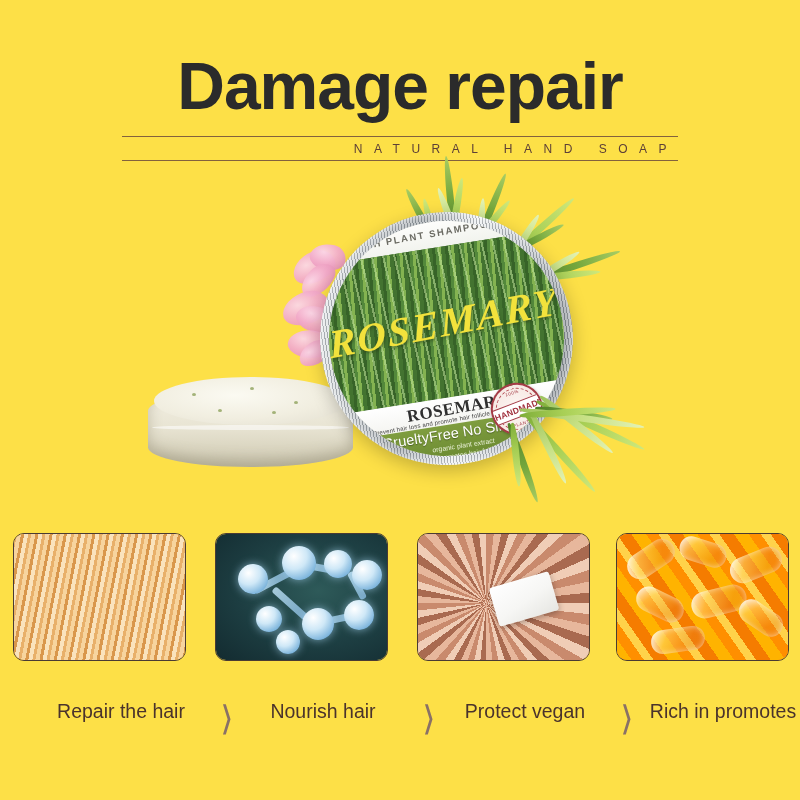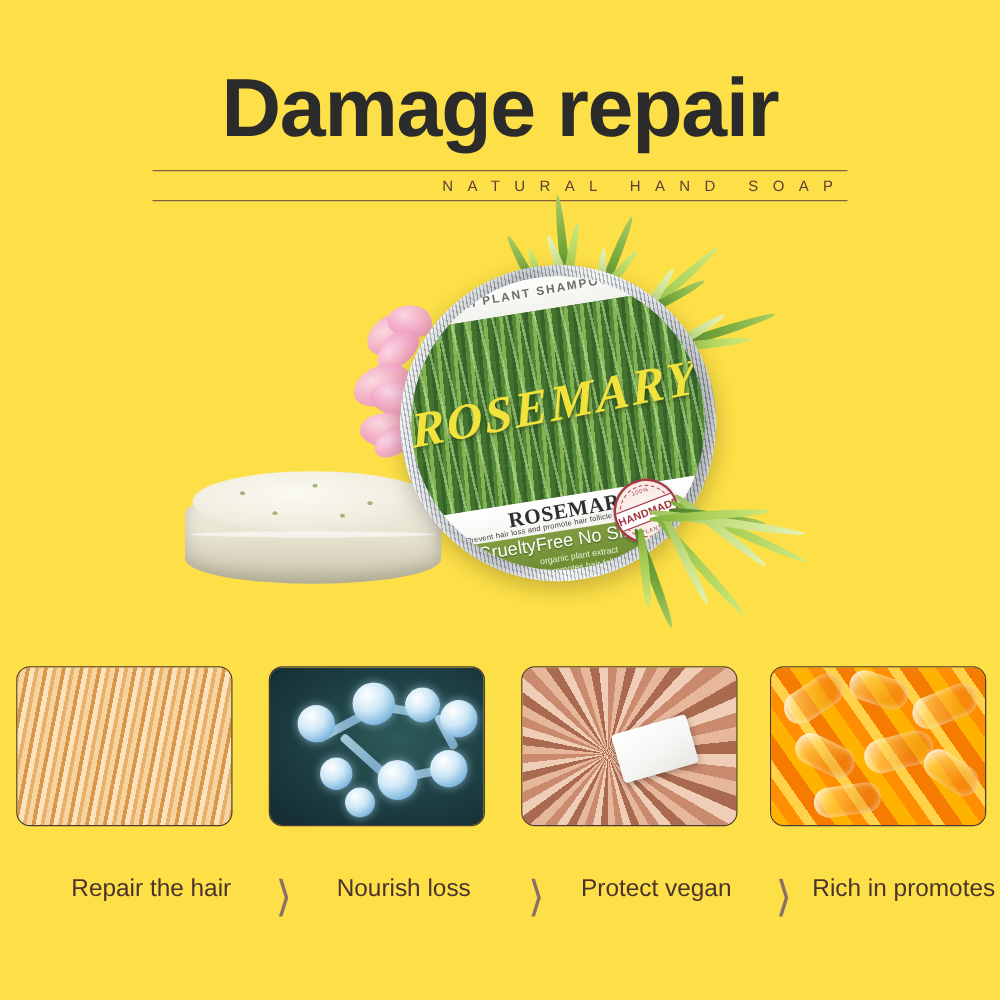--- a/index.html
+++ b/index.html
@@ -403,20 +403,20 @@
         <div class="cap" style="left:120px; top:72px; width:48px; height:24px; transform:rotate(34deg);"></div>
         <div class="cap" style="left:34px; top:94px; width:54px; height:24px; transform:rotate(-8deg);"></div>
       </div>
     </div>
 
   </div>
 
   <div class="captions">
     <div class="caption c1">Repair the hair</div>
     <div class="chev ch1">⟩</div>
-    <div class="caption c2">Nourish loss</div>
+    <div class="caption c2">Nourish hair</div>
     <div class="chev ch2">⟩</div>
     <div class="caption c3">Protect vegan</div>
     <div class="chev ch3">⟩</div>
     <div class="caption c4">Rich in promotes</div>
   </div>
 
 </div>
 
 </body></html>

